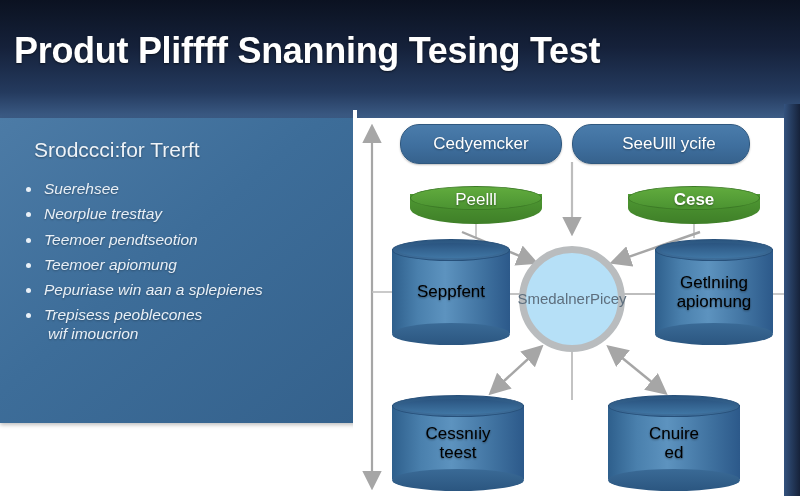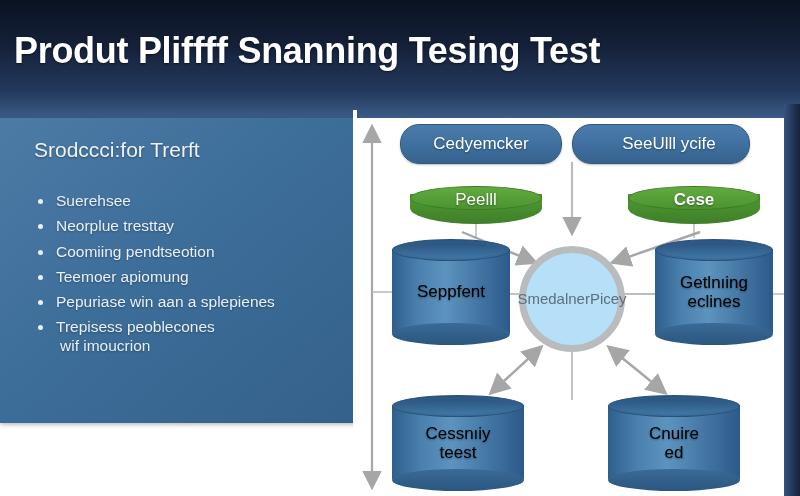--- a/index.html
+++ b/index.html
@@ -36,21 +36,21 @@
     box-shadow:0 2px 4px rgba(0,0,0,.25);
   }
   .left-heading{
     position:absolute;left:34px;top:20px;
     font-size:21px;color:#eef3f8;
     text-shadow:0 1px 2px rgba(0,0,0,.35);
     white-space:nowrap;
   }
   .bullets{
     position:absolute;left:14px;top:58px;width:344px;
-    list-style:none;margin:16px;padding:0;
+    list-style:none;margin:4px;padding:0;font-style:italic;
   }
   .bullets li{
     position:relative;
     padding-left:26px;
     margin-bottom:7px;
     font-size:15.5px;color:#e9f0f7;
     line-height:1.18;
     text-shadow:0 1px 2px rgba(0,0,0,.3);
   }
   .bullets li:before{
@@ -172,21 +172,21 @@
   <div class="left-panel">
     <div class="left-heading">Srodccci:for Trerft</div>
     <ul class="bullets">
       <li>
         <span>Suerehsee</span>
       </li>
       <li>
         <span>Neorplue tresttay</span>
       </li>
       <li>
-        <span>Coomiing pendtseotion</span>
+        <span>Teemoer pendtseotion</span>
       </li>
       <li>
         <span>Teemoer apiomung</span>
       </li>
       <li>
         <span>Pepuriase win aan a splepienes</span>
       </li>
       <li>
         <span>Trepisess  peoblecones</span>
         <span class="cont">wif imoucrion</span>
@@ -258,21 +258,21 @@
     </div>
   </div>
 
   <div class="cyl cyl-right">
     <div class="side"></div>
     <div class="capBot"></div>
     <div class="capTop"></div>
     <div class="capTopInner"></div>
     <div class="lbl">
       <span>Getlnıing</span>
-      <span>eclines</span>
+      <span>apiomung</span>
     </div>
   </div>
 
   <div class="cyl cyl-bottom-l">
     <div class="side"></div>
     <div class="capBot"></div>
     <div class="capTop"></div>
     <div class="capTopInner"></div>
     <div class="lbl">
       <span>Cessnıiy</span>

